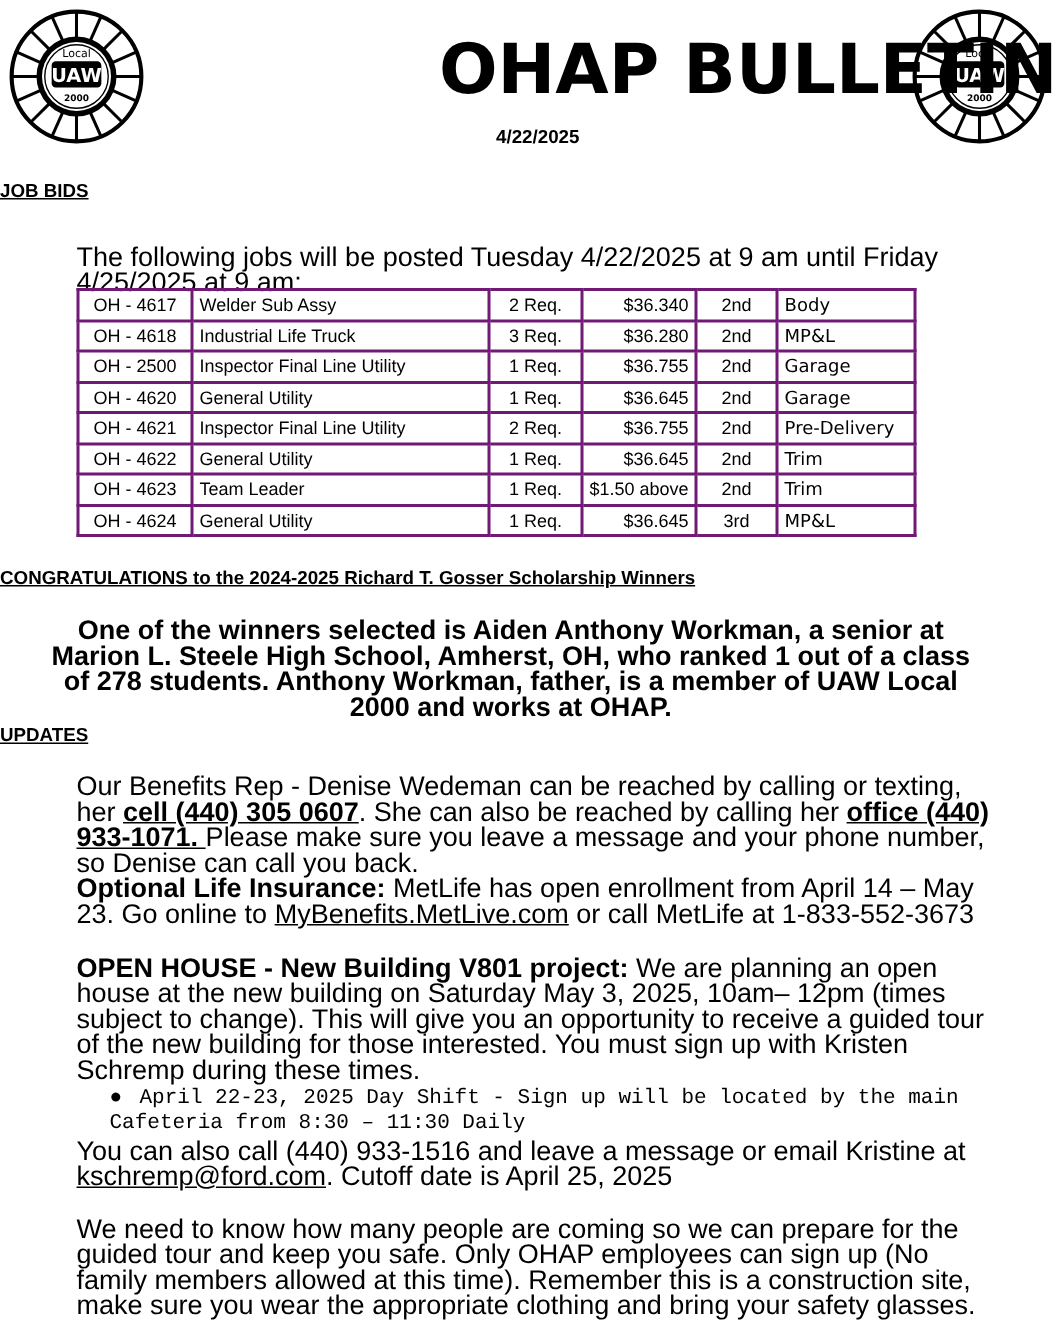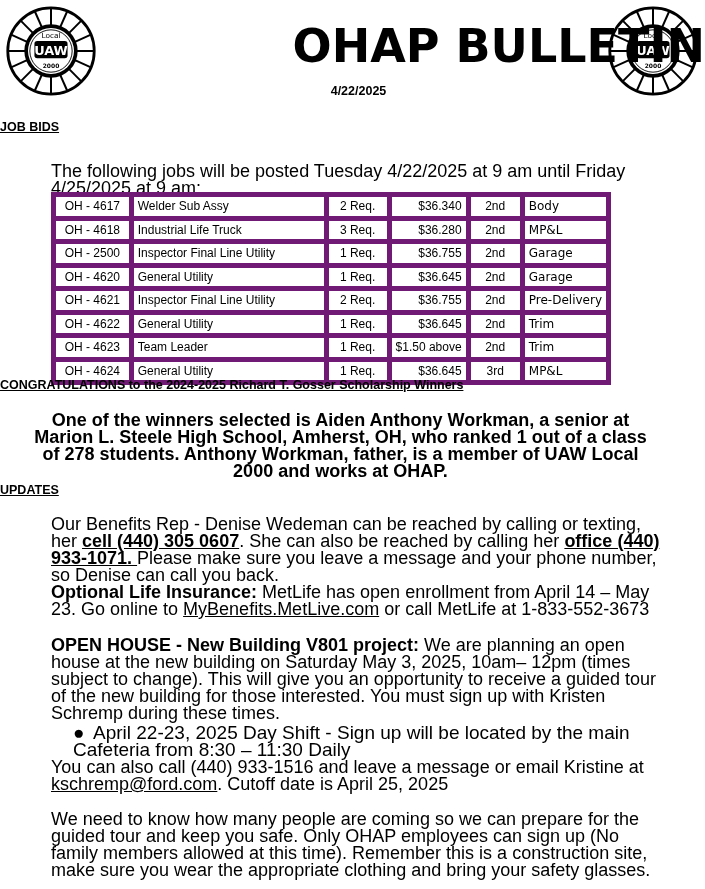--- a/index.html
+++ b/index.html
@@ -28,34 +28,34 @@
       position: absolute; left: 51px; width: 610px;
       font-size: 18px; line-height: 17px;
     }
     .para.center { text-align: center; left: 28px; width: 625px; font-weight: bold; }
     table.jobs {
       position: absolute; left: 51px; top: 192px; width: 560px;
       border-collapse: collapse; font-size: 12px;
       font-family: "Liberation Sans", sans-serif;
     }
     table.jobs td {
-      border: 5px solid #701a75; height: 18.5px; padding: 0 4px; line-height: 18px;
+      border: 2px solid #701a75; height: 18.5px; padding: 0 4px; line-height: 18px;
       white-space: nowrap;
     }
     td.c-id { width: 66px; text-align: center; }
     td.c-title { width: 188px; }
     td.c-req { width: 52px; text-align: center; }
     td.c-rate { width: 59px; text-align: right; }
     td.c-shift { width: 44px; text-align: center; }
     td.c-dept { font-family: "DejaVu Sans", sans-serif; font-size: 12px; }
     b.lbl { font-weight: bold; }
     .u { text-decoration: underline; }
     .link { color: #000000; text-decoration: underline; }
     .bullet-row {
-      position: absolute; left: 73px; top: 724px; font-size: 19px; line-height: 17px;
+      position: absolute; left: 73px; top: 724px; font-size: 14px; line-height: 17px; font-family: Liberation Mono, monospace;
     }
     .bullet-row .dot { display: inline-block; width: 20px; }
   </style>
 </head>
 <body>
 
 <div class="logo left">
   <svg viewBox="0 0 100 100" width="92" height="92">
     <g fill="#000">
       <circle cx="50" cy="50" r="47" fill="none" stroke="#000" stroke-width="3"></circle>

